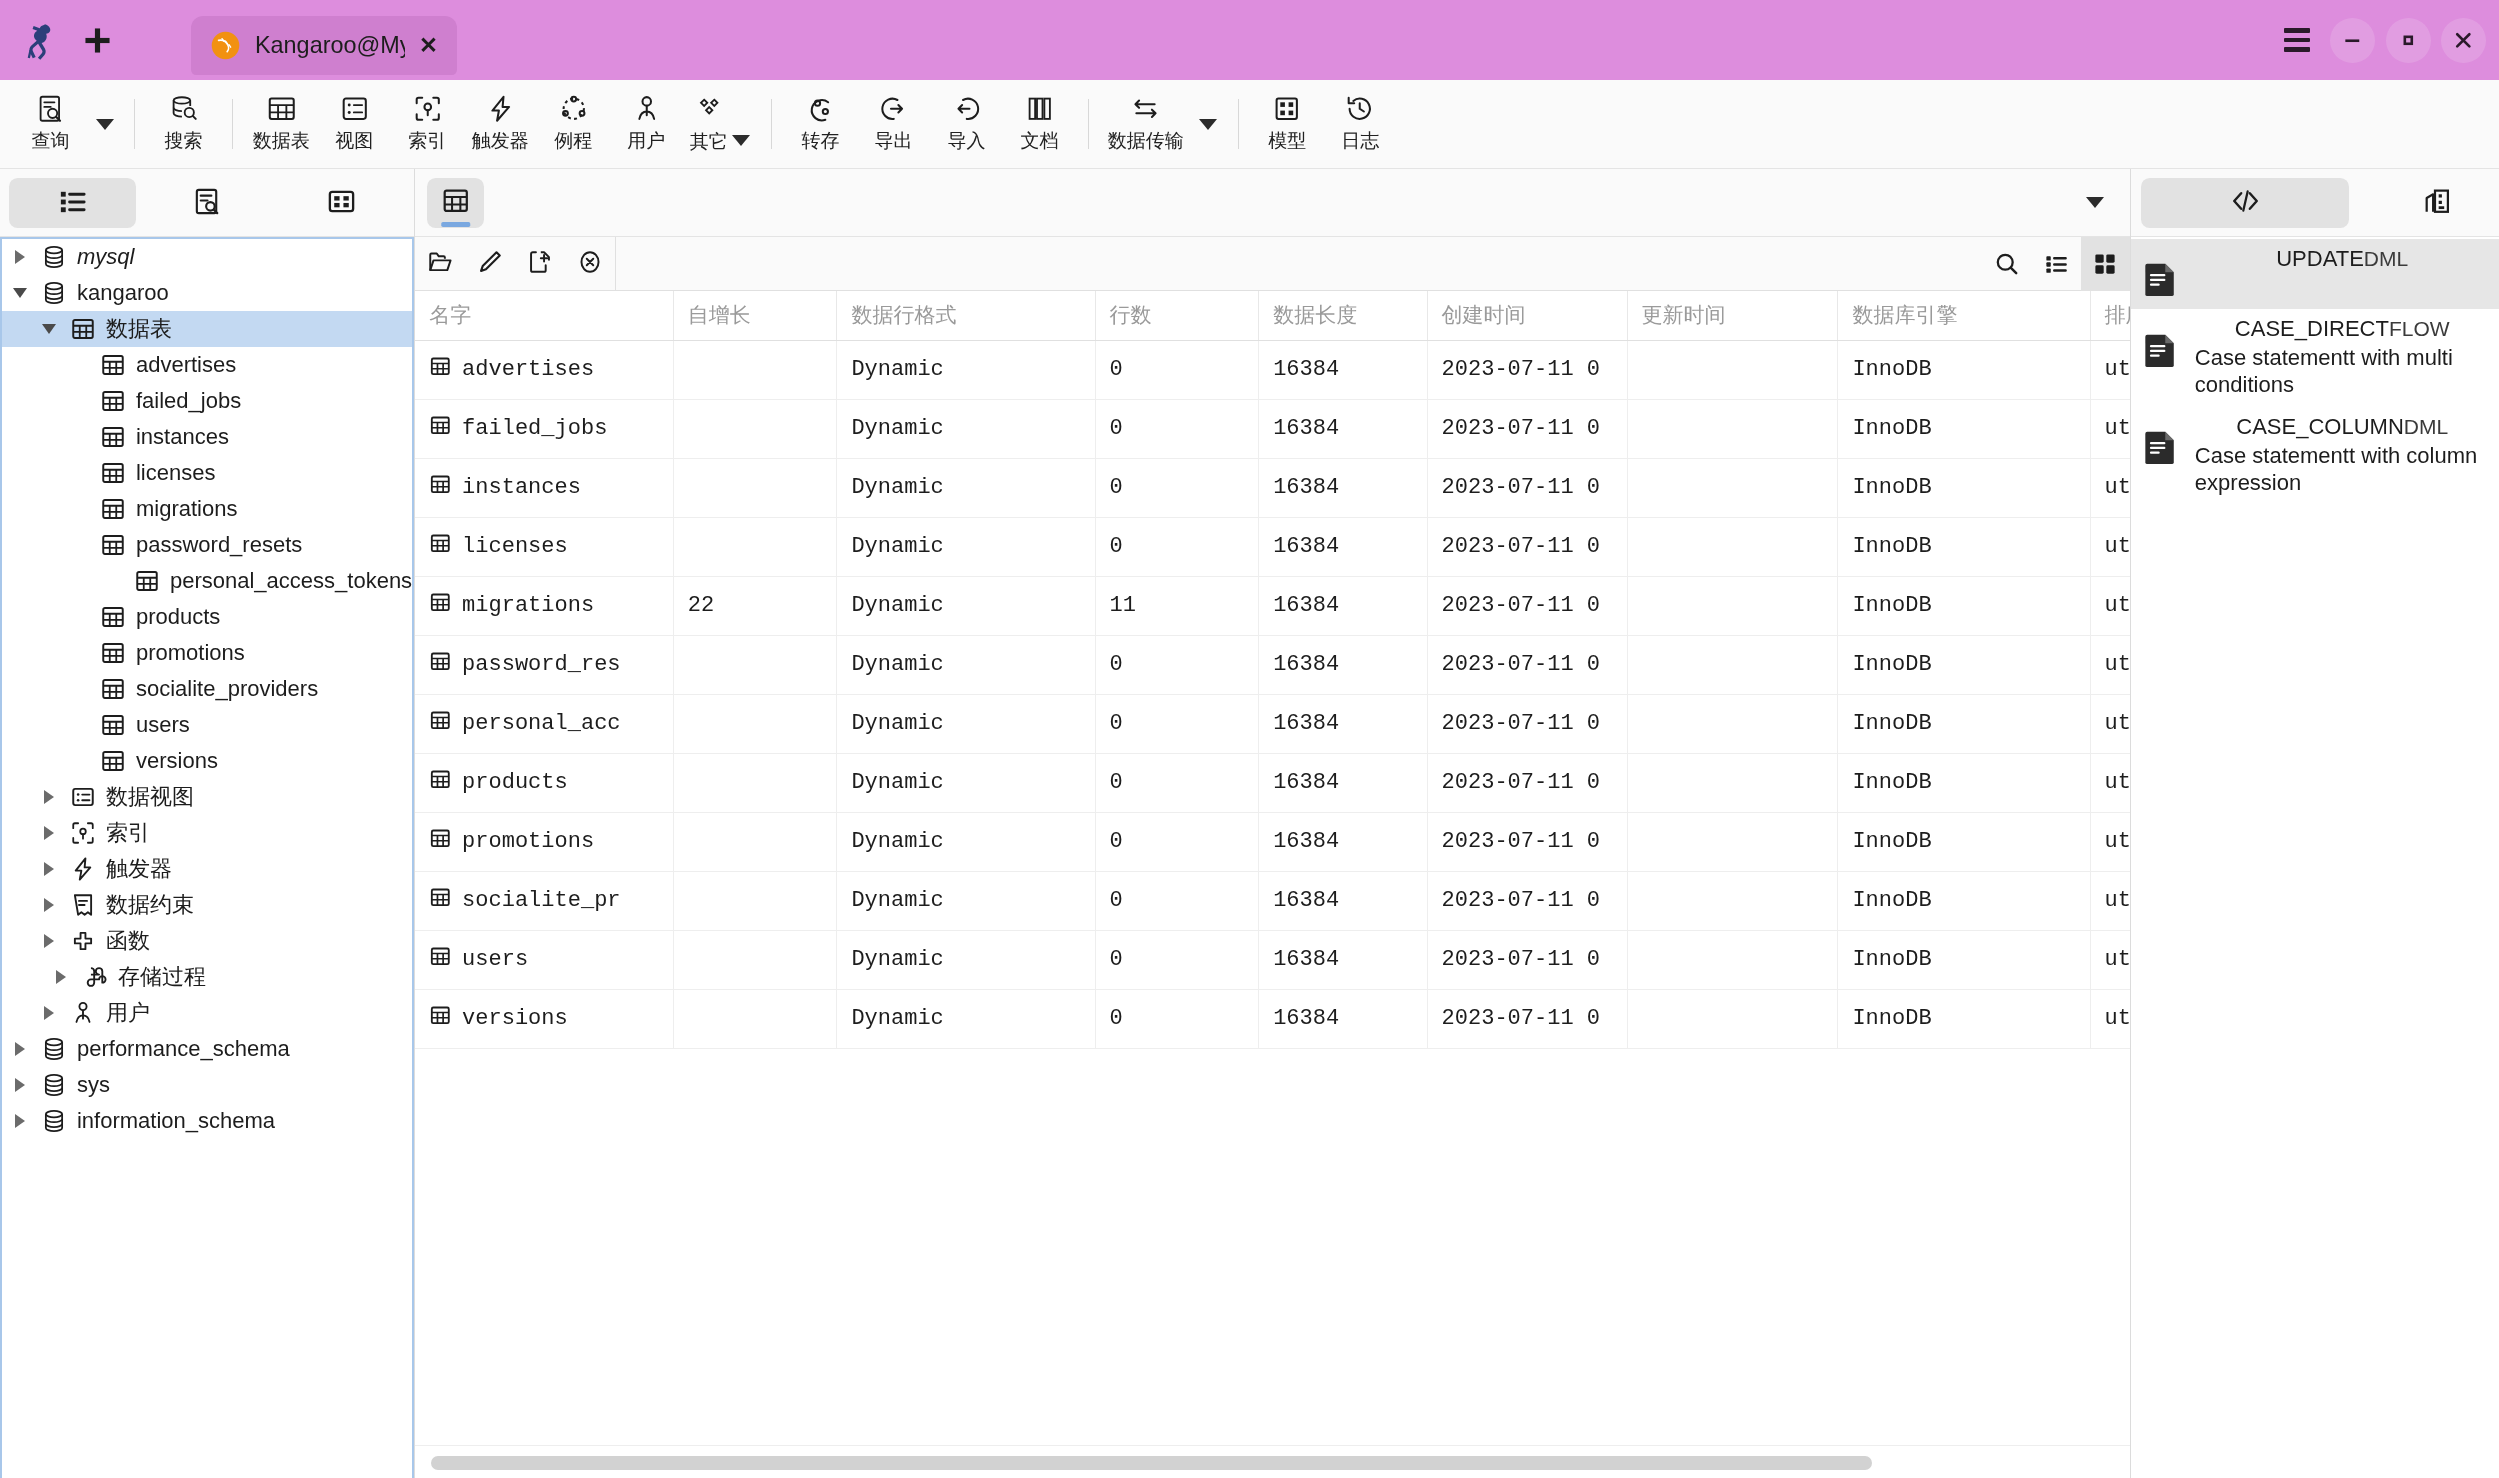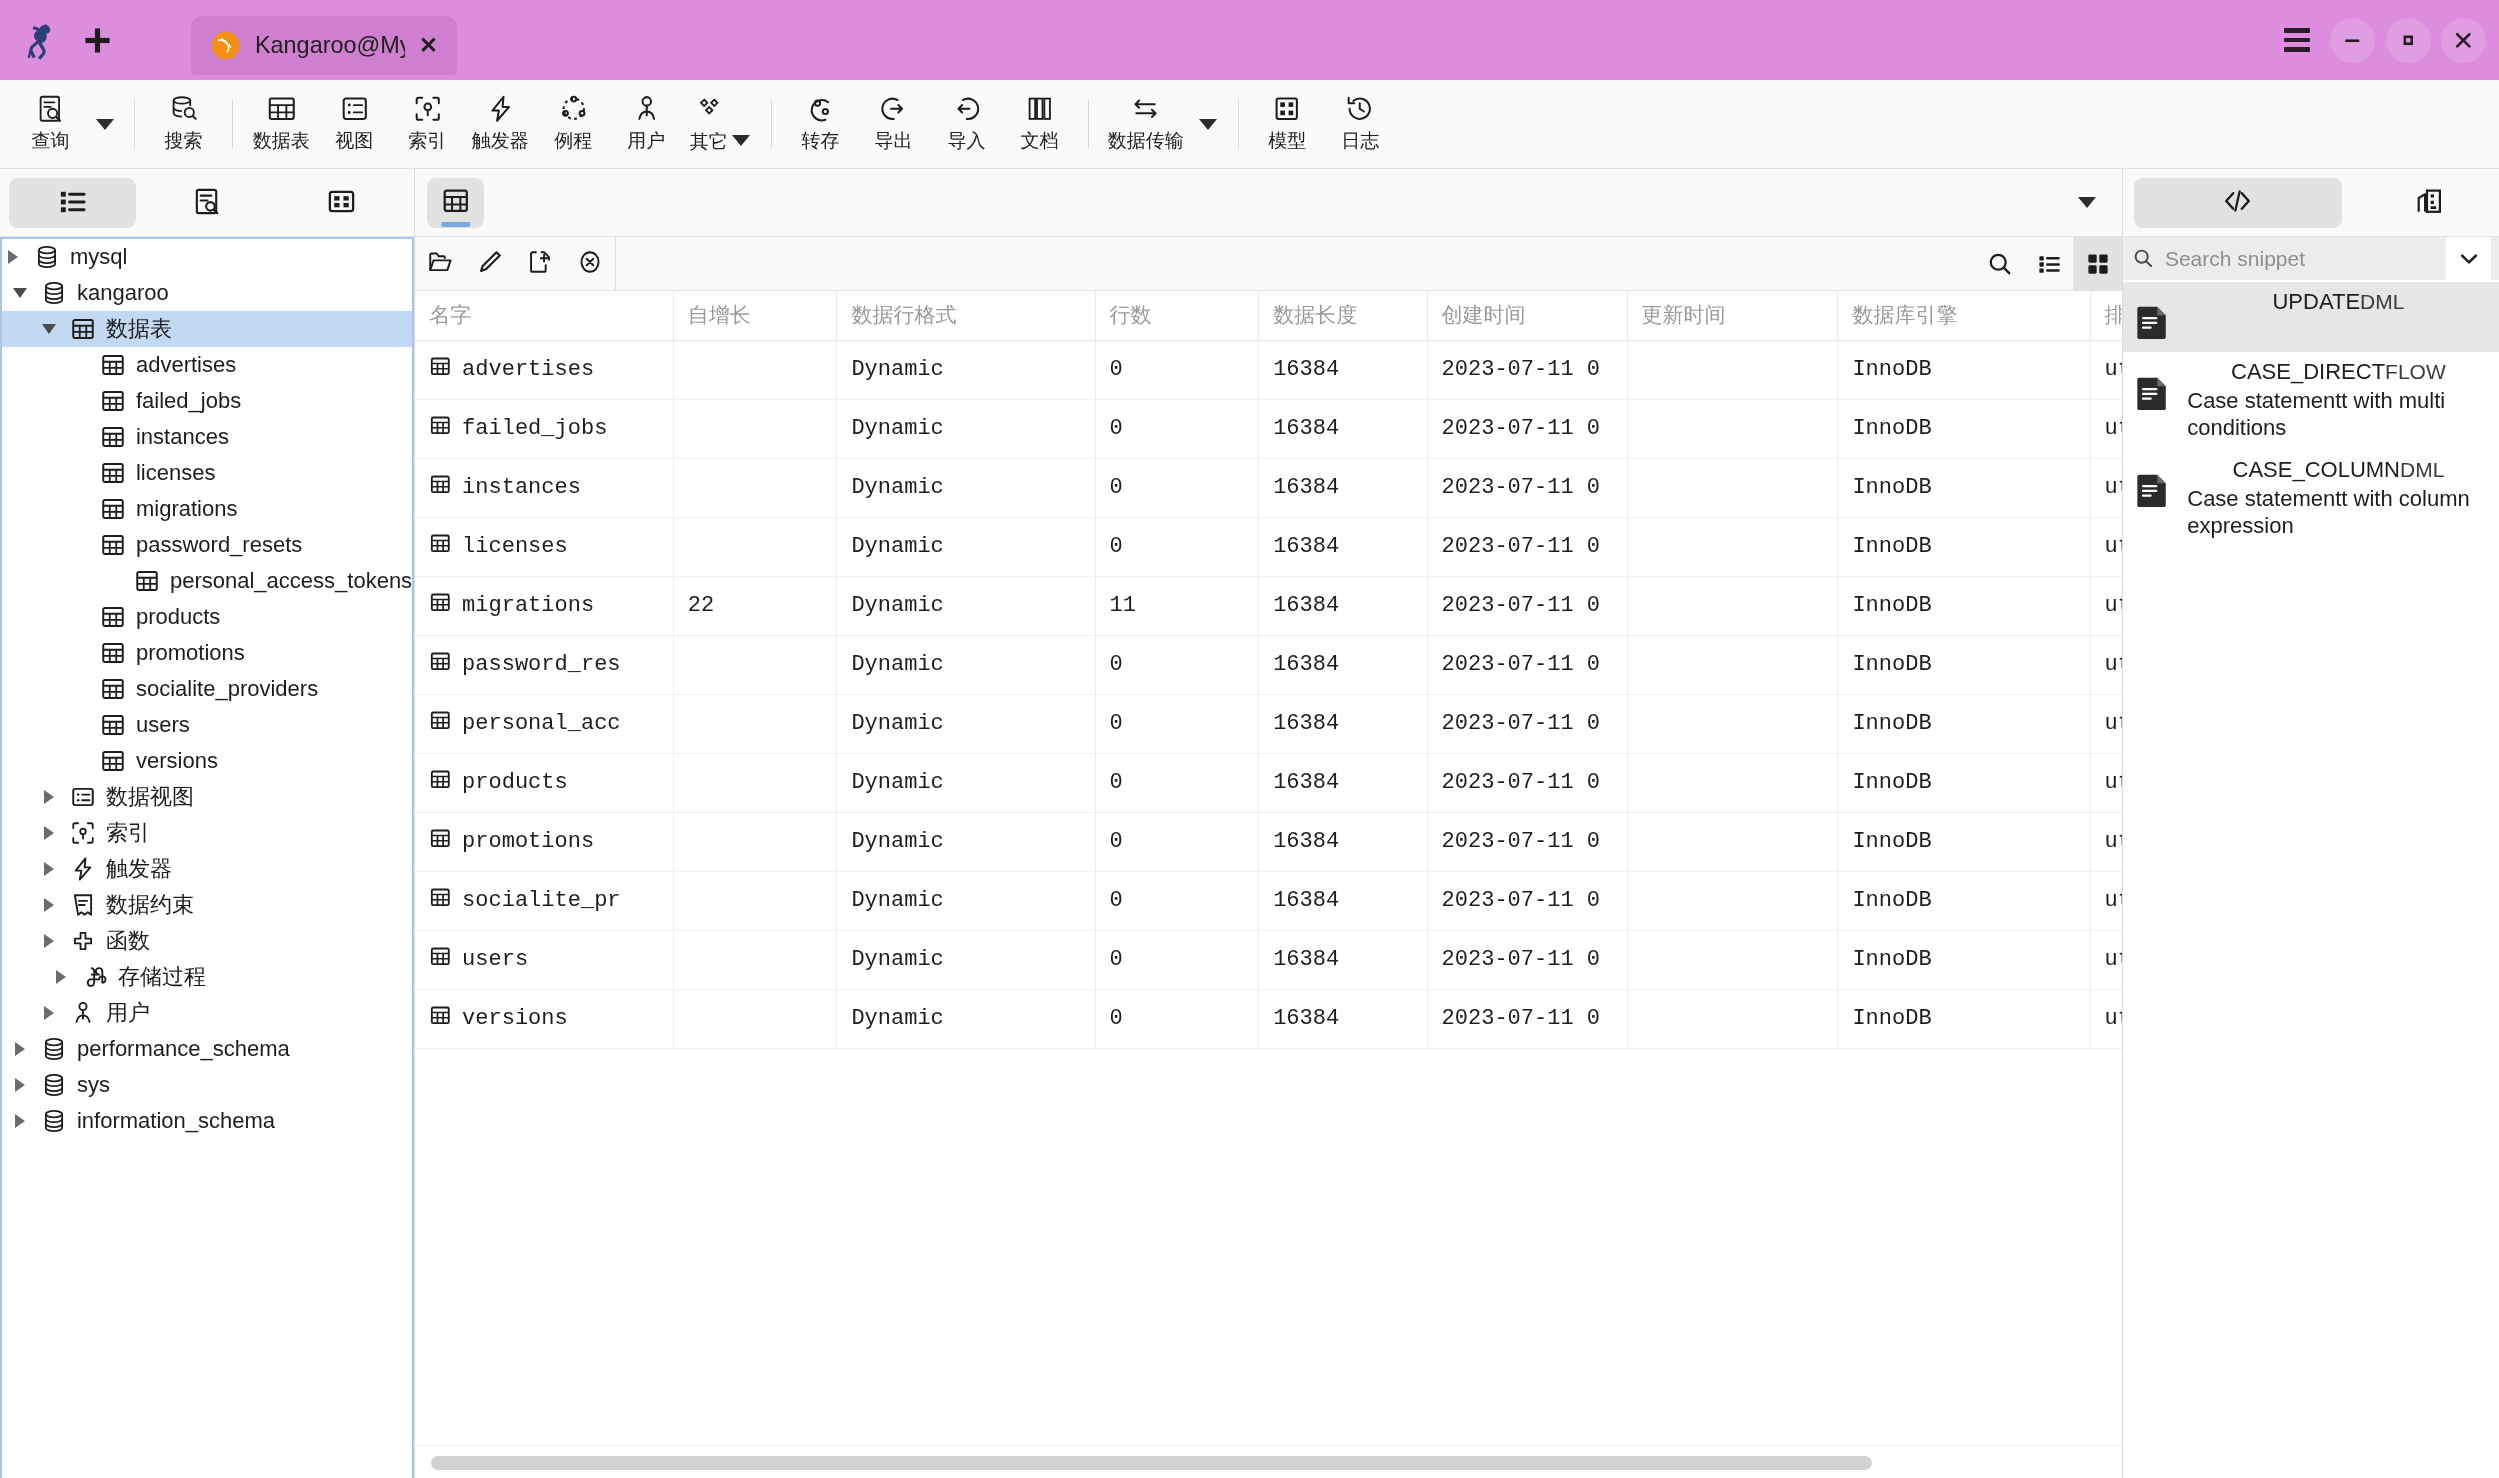--- a/index.html
+++ b/index.html
@@ -565,21 +565,21 @@
               <rect x="4" y="6" width="24" height="20" rx="2.5" fill="none" stroke="#1d1d1d" stroke-width="2.4"></rect>
               <rect x="8.5" y="10.5" width="5.5" height="4.5" fill="#1d1d1d"></rect>
               <rect x="18" y="10.5" width="5.5" height="4.5" fill="#1d1d1d"></rect>
               <rect x="8.5" y="17.5" width="5.5" height="4.5" fill="#1d1d1d"></rect>
               <rect x="18" y="17.5" width="5.5" height="4.5" fill="#1d1d1d"></rect>
             </svg>
         </span>
       </div>
     </div>
     <div class="tree-wrap" id="tree">
-        <div class="tnode" style="padding-left: 0;">
+        <div class="tnode" style="padding-left: 7px; font-style: italic;">
           <span class="tarrow">
             <span class="tri-r"></span>
           </span>
           <span class="ticon">
             <svg width="26" height="26" viewBox="0 0 32 32">
               <ellipse cx="16" cy="7.5" rx="10" ry="4" fill="none" stroke="#1d1d1d" stroke-width="2.2"></ellipse>
               <path d="M6 7.5v17c0 2.2 4.5 4 10 4s10-1.8 10-4v-17" fill="none" stroke="#1d1d1d" stroke-width="2.2"></path>
               <path d="M6 13.5c0 2.2 4.5 4 10 4s10-1.8 10-4M6 19.5c0 2.2 4.5 4 10 4s10-1.8 10-4" fill="none" stroke="#1d1d1d" stroke-width="2.2"></path>
             </svg>
           </span>
@@ -1212,34 +1212,20 @@
               <path d="M4 28V13l7-4v19" fill="none" stroke="#1d1d1d" stroke-width="2.4" stroke-linejoin="round"></path>
               <rect x="13" y="5" width="14" height="23" fill="none" stroke="#1d1d1d" stroke-width="2.4"></rect>
               <rect x="17" y="9" width="3.5" height="3.5" fill="#1d1d1d"></rect>
               <rect x="17" y="16" width="3.5" height="3.5" fill="#1d1d1d"></rect>
               <rect x="17" y="22" width="6" height="3" fill="#1d1d1d"></rect>
             </svg>
         </span>
       </div>
     </div>
 
-    <div class="searchbar">
-      <span class="mag">
-        <svg width="22.6" height="22.6" viewBox="0 0 28 28">
-            <circle cx="12" cy="12" r="7.5" fill="none" stroke="#4a4a4a" stroke-width="2.4"></circle>
-            <path d="M17.5 17.5l6 6" stroke="#4a4a4a" stroke-width="2.6" stroke-linecap="round"></path>
-          </svg>
-      </span>
-      <input type="text" placeholder="Search snippet" style="">
-      <span class="sdrop">
-        <svg width="24" height="24" viewBox="0 0 28 28">
-            <path d="M6 10l8 8 8-8" fill="none" stroke="#1d1d1d" stroke-width="3" stroke-linecap="round" stroke-linejoin="round"></path>
-          </svg>
-      </span>
-    </div>
 
     <div class="snip-list" id="snips">
         <div class="snip active">
           <span class="doc"><svg width="35" height="36" viewBox="0 0 34 38">
               <path d="M3 3h19l9 9v23a2 2 0 01-2 2H3a2 2 0 01-2-2V5a2 2 0 012-2z" fill="#2b2b2b"></path>
               <path d="M22 3l9 9h-9z" fill="#6a6a6a"></path>
               <path d="M7 15h14M7 20h14M7 25h8" stroke="#fff" stroke-width="2.4" stroke-linecap="round"></path>
             </svg></span>
           <span class="txt">
             <span class="row1">

